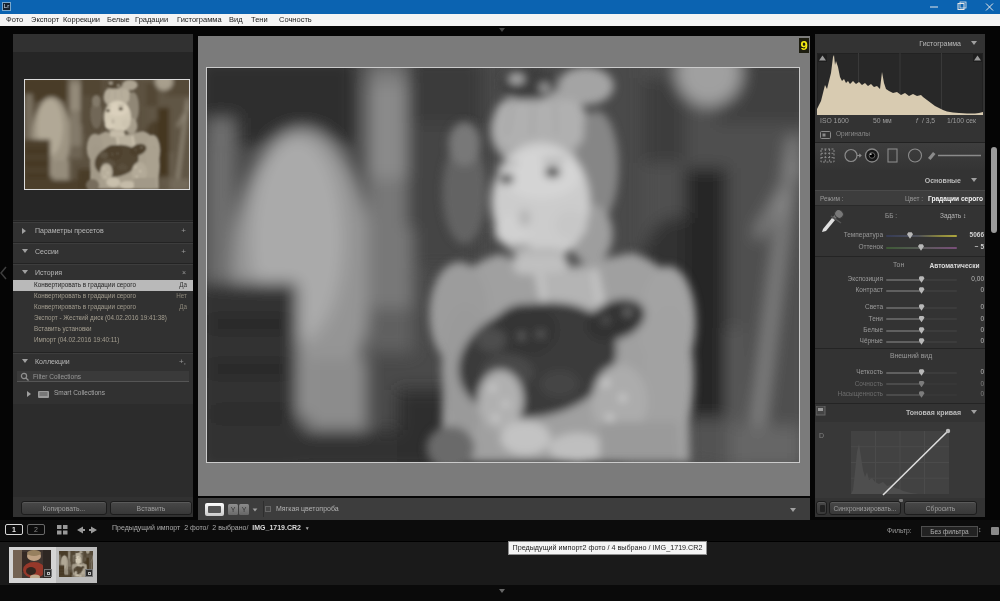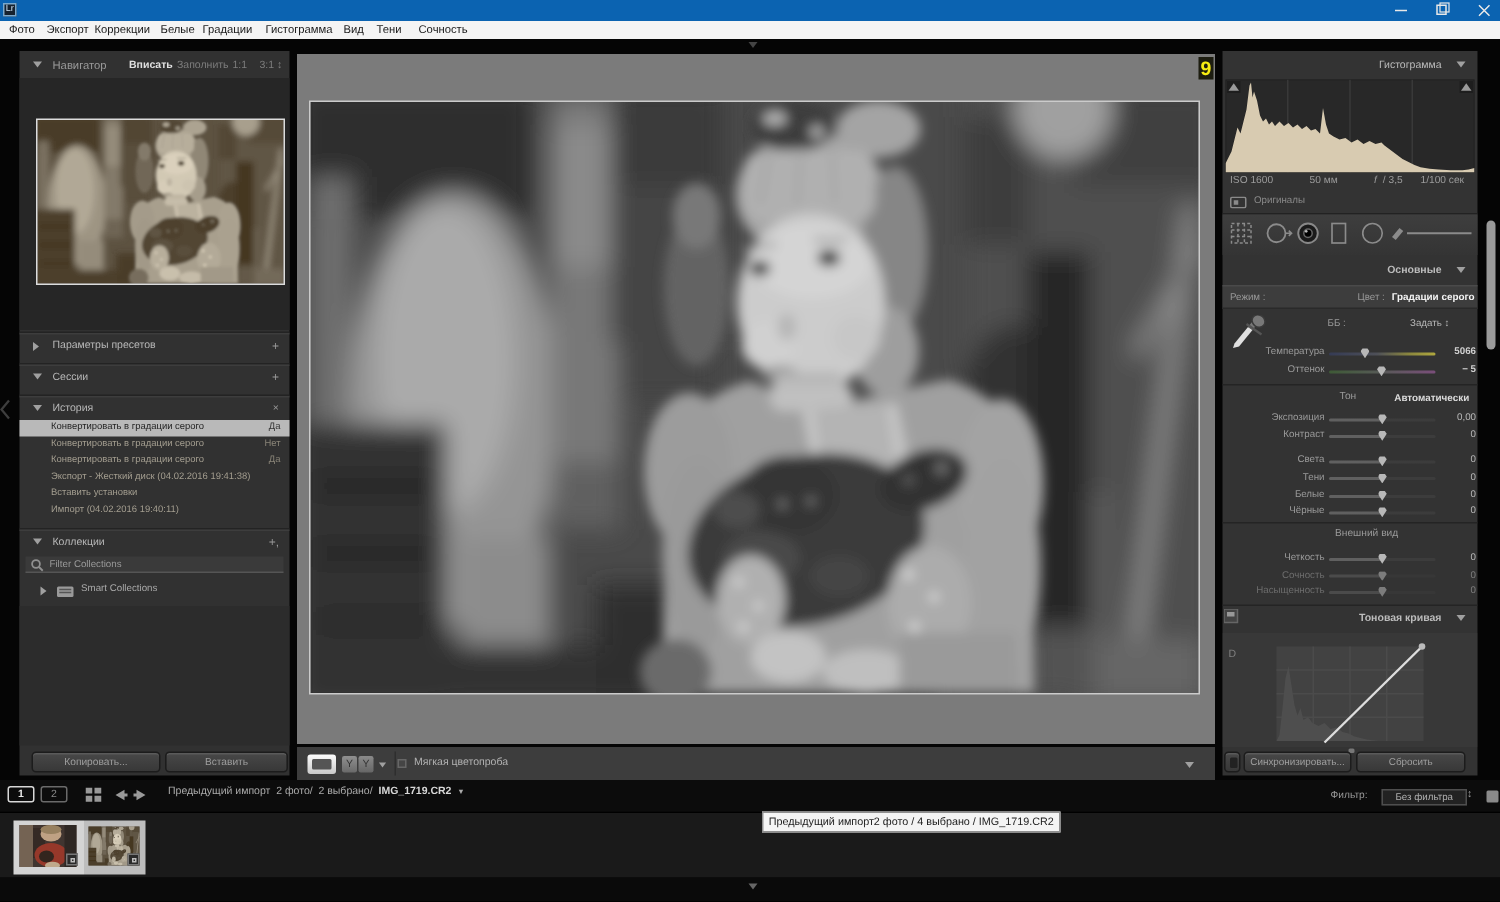--- a/index.html
+++ b/index.html
@@ -62,28 +62,20 @@
 <span style="position:absolute;left:63px">Коррекции</span>
 <span style="position:absolute;left:107px">Белые</span>
 <span style="position:absolute;left:135px">Градации</span>
 <span style="position:absolute;left:177px">Гистограмма</span>
 <span style="position:absolute;left:229px">Вид</span>
 <span style="position:absolute;left:251px">Тени</span>
 <span style="position:absolute;left:279px">Сочность</span>
 </div>
 
 <div class="abs" id="lpanel">
-  <div class="phead" style="top:2px;border-top:none">
-    <div class="arr tri-d"></div>
-        <span class="ttl" style="font-size:7.5px;color:#9a9a9a">Навигатор</span>
-    <span style="position:absolute;left:73px;color:#e0e0e0;font-weight:bold">Вписать</span>
-    <span style="position:absolute;left:105px;color:#7d7d7d">Заполнить</span>
-    <span style="position:absolute;left:142px;color:#7d7d7d">1:1</span>
-    <span style="position:absolute;left:160px;color:#7d7d7d">3:1 ↕</span>
-  </div>
   <div class="abs" style="left:0;top:18px;width:180px;height:168px;background:#262626"></div>
   <div class="abs" id="navthumb" style="left:12px;top:46px;width:164px;height:109px;outline:1px solid #dcdcdc;background:#6a6358">
     <svg width="164" height="109" viewBox="0 0 591 394" preserveAspectRatio="none">
           <g filter="url(#sepia)">
             <use href="#ph"></use>
           </g>
         </svg>
   </div>
   <div class="divline" style="top:187px"></div>
   <div class="phead" style="top:188px">

